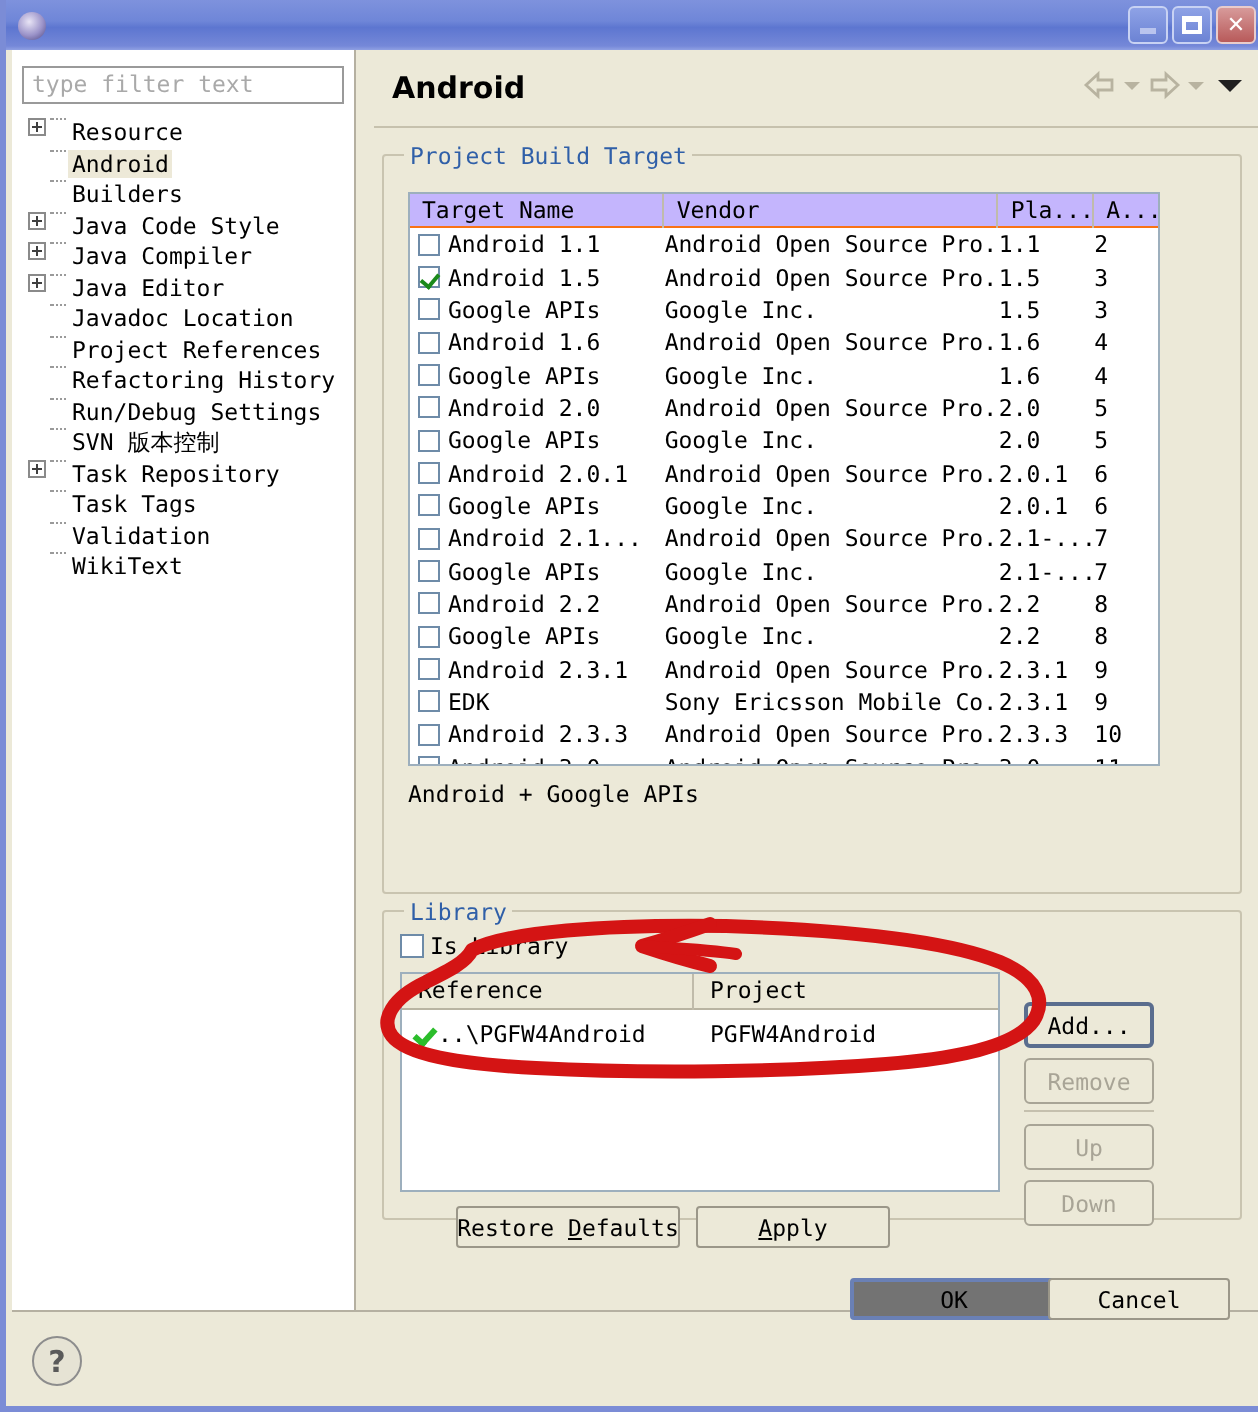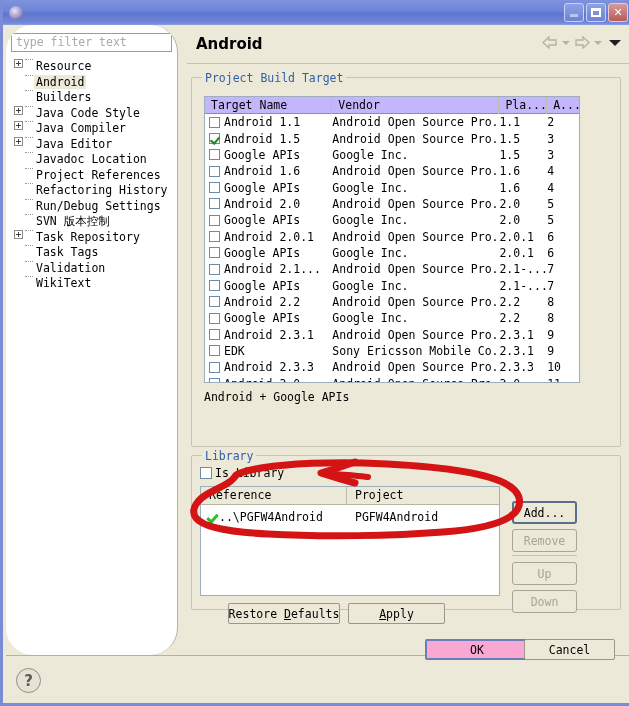--- a/index.html
+++ b/index.html
@@ -73,21 +73,20 @@
 
   
   #tree-panel {
     position: absolute;
     left: 3px; top: 25px;
     width: 172px; height: 630px;
     background: #ffffff;
     box-sizing: border-box;
     border-right: 1px solid #b5b0a1;
     overflow: hidden;
-    border-radius: 27px;
   }
   #filter-box {
     position: absolute;
     left: 5px; top: 8px;
     width: 161px; height: 19px;
     box-sizing: border-box;
     border: 1px solid #9a9a9a;
     background: #ffffff;
     color: #a9a9a9;
     font-size: 11.5px;
@@ -414,21 +413,21 @@
     color: #5a5a5a;
     font-family: "DejaVu Sans","Liberation Sans",sans-serif;
     font-size: 15px; font-weight: bold;
     display:flex;align-items:center;justify-content:center;
   }
   #btn-ok {
     position: absolute;
     left: 422px; top: 639px;
     width: 104px; height: 21px;
     box-sizing: border-box;
-    background: #f9a8d4;
+    background: #737373;
     border: 2px solid #6a80b5;
     border-radius: 2px;
     font-size: 11.5px;
     display:flex;align-items:center;justify-content:center;
   }
   #btn-cancel {
     position: absolute;
     left: 521px; top: 639px;
     width: 91px; height: 21px;
     box-sizing: border-box;

